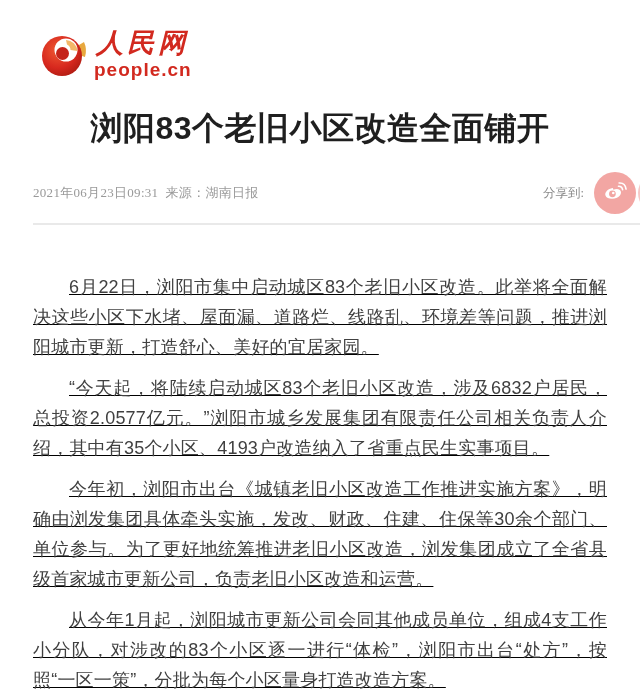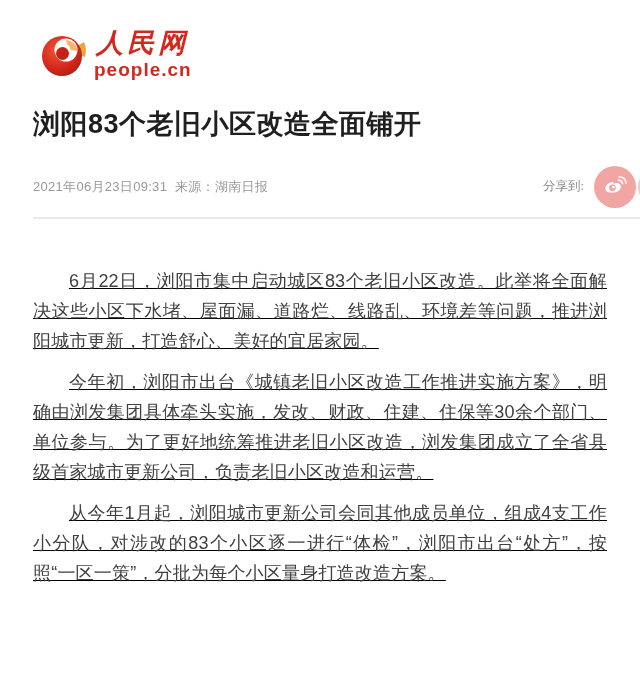--- a/index.html
+++ b/index.html
@@ -60,37 +60,39 @@
   .breadcrumb a {
     color: #404040;
     text-decoration: none;
     cursor: pointer;
   }
   .crumb-sep { color: #555; margin: 0 5px; letter-spacing: 1px; }
 
   
   .article-title {
     margin: 22px 33px 0 33px;
-    font-size: 27px;
+    font-size: 32px;
     line-height: 1.25;
     font-weight: bold;
     color: #1f1f1f;
     letter-spacing: 0.5px;
+    text-align: center;
   }
   .meta-row {
     margin: 24px 0 0 33px;
     display: flex;
     align-items: center;
     justify-content: space-between;
     height: 42px;
   }
   .meta-left {
     font-size: 13px;
     color: #999999;
     letter-spacing: 0.3px;
+    font-family: Liberation Serif, serif;
   }
   .meta-left .src { color: #999999; text-decoration: none; }
   .meta-right {
     display: flex;
     align-items: center;
   }
   .share-label {
     font-size: 12.5px;
     color: #8a8a8a;
     margin-right: 10px;
@@ -194,15 +196,16 @@
       </span>
     </span>
     <span class="share-icon-partial"></span>
   </div>
 </div>
 
 <div class="divider"></div>
 
 <div class="article-body">
   <p>6月22日，浏阳市集中启动城区83个老旧小区改造。此举将全面解决这些小区下水堵、屋面漏、道路烂、线路乱、环境差等问题，推进浏阳城市更新，打造舒心、美好的宜居家园。</p>
+  <p>“今天起，将陆续启动城区83个老旧小区改造，涉及6832户居民，总投资2.0577亿元。”浏阳市城乡发展集团有限责任公司相关负责人介绍，其中有35个小区、4193户改造纳入了省重点民生实事项目。</p>
   <p>今年初，浏阳市出台《城镇老旧小区改造工作推进实施方案》，明确由浏发集团具体牵头实施，发改、财政、住建、住保等30余个部门、单位参与。为了更好地统筹推进老旧小区改造，浏发集团成立了全省县级首家城市更新公司，负责老旧小区改造和运营。</p>
   <p>从今年1月起，浏阳城市更新公司会同其他成员单位，组成4支工作小分队，对涉改的83个小区逐一进行“体检”，浏阳市出台“处方”，按照“一区一策”，分批为每个小区量身打造改造方案。</p>
 </div>
 
 </body></html>

